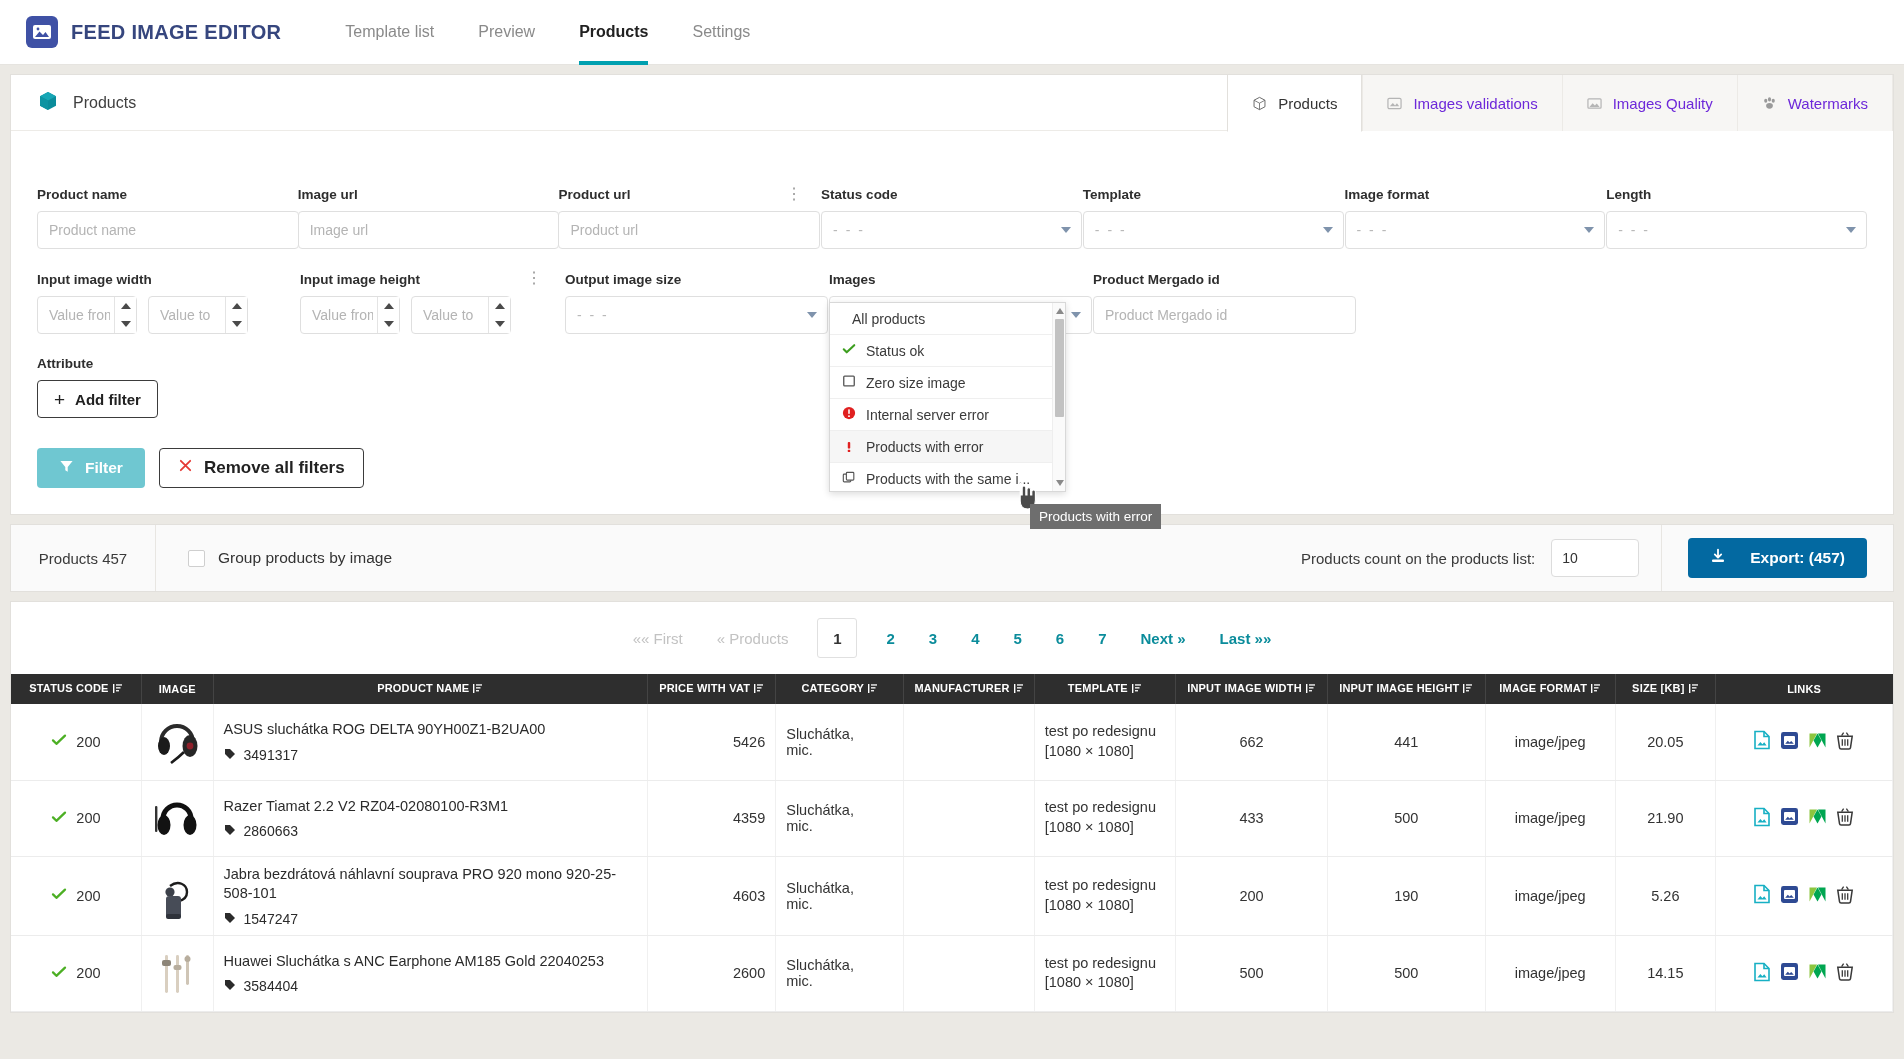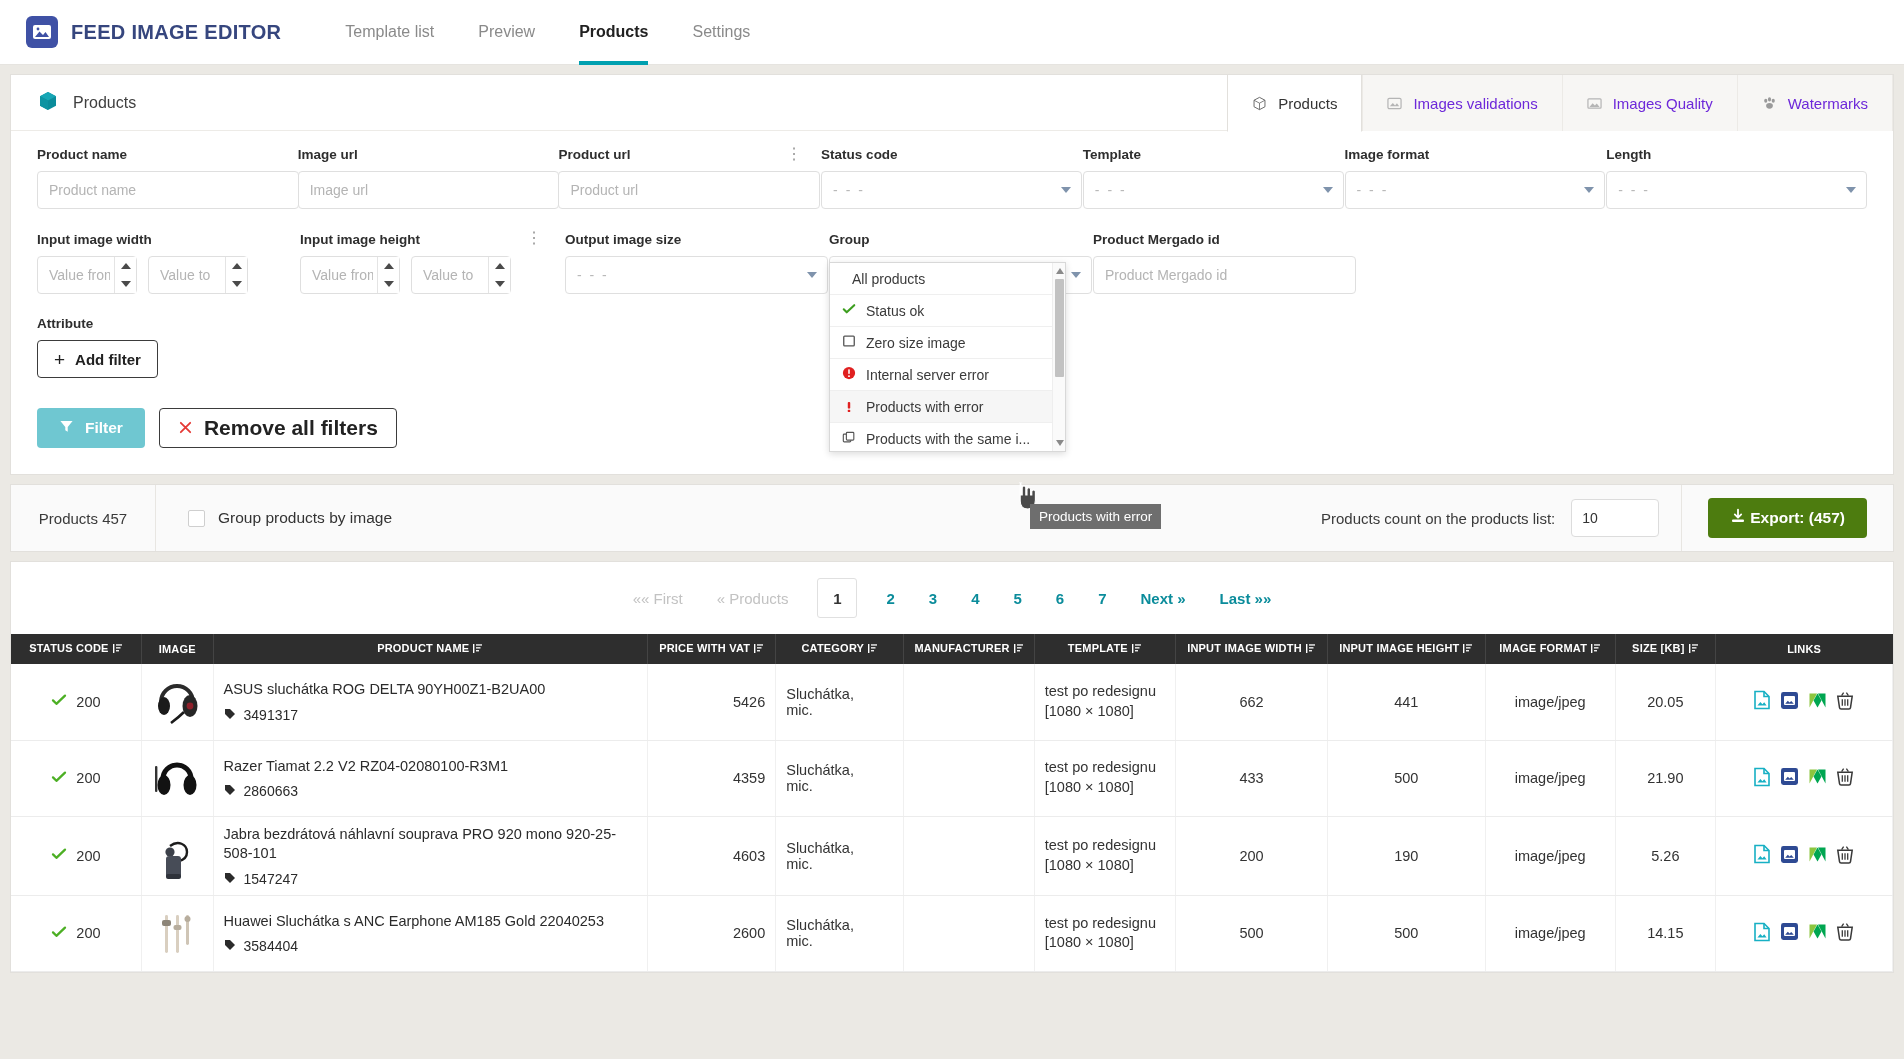--- a/index.html
+++ b/index.html
@@ -207,21 +207,21 @@
     height: 40px; background: #6fc7d1; color:#fff;
     border: none; border-radius: 4px;
     display: inline-flex; align-items: center; gap: 11px;
     padding: 0 22px; font-size: 15.5px; font-weight: 700;
     cursor: pointer; font-family: "Liberation Sans", sans-serif;
   }
   .btn-remove {
     height: 40px; background: #fff; color:#222;
     border: 1px solid #3b3b3b; border-radius: 4px;
     display: inline-flex; align-items: center; gap: 11px;
-    padding: 0 18px; font-size: 21px; font-weight: 700;
+    padding: 0 18px; font-size: 17px; font-weight: 700;
     cursor: pointer; font-family: "Liberation Sans", sans-serif;
   }
 
   
   .countbar {
     background: #fafafa;
     margin: 9px 10px 0 10px;
     border: 1px solid #e2e0dc;
     height: 68px;
     display: flex; align-items: center;
@@ -249,22 +249,22 @@
   .cr-input {
     width: 88px; height: 38px; border: 1px solid #dcdcdc; border-radius: 4px;
     font-size: 14px; color: #333; padding: 0 10px; background:#fff;
     font-family: "Liberation Sans", sans-serif;
   }
   .export-wrap {
     height: 100%; display:flex; align-items:center;
     padding: 0 26px 0 26px; border-left: 1px solid #e8e6e2; margin-left: 22px;
   }
   .btn-export {
-    height: 40px; background: #4d7c0f; color:#fff; border:none; border-radius:4px;
-    display:inline-flex; align-items:center; gap:4px; padding: 0 22px;
+    height: 40px; background: #0369a1; color:#fff; border:none; border-radius:4px;
+    display:inline-flex; align-items:center; gap:24px; padding: 0 22px;
     font-size: 15.5px; font-weight:700; cursor:pointer;
     font-family: "Liberation Sans", sans-serif;
   }
 
   
   .tablepanel {
     background:#fff; margin: 9px 10px 0 10px;
     border: 1px solid #e2e0dc;
   }
   .pager {
@@ -384,21 +384,21 @@
     </div>
   </div>
 
   <div class="filters">
 
     <div class="frow" style="gap:0;">
       <div class="fgroup" style="width:264px;">
         <label class="flabel">Product name</label>
         <input class="fin" placeholder="Product name" style="">
       </div>
-      <div class="fgroup" style="width:264px;margin-left:-1px;">
+      <div class="fgroup" style="width:264px;margin-left:-1px;margin-top:40px;">
         <label class="flabel">Image url</label>
         <input class="fin" placeholder="Image url" style="">
       </div>
       <div class="fgroup" style="width:264px;margin-left:-1px;">
         <label class="flabel">Product url</label>
         <span class="vdots" style="right:18px;top:-1px;">⋮</span>
         <input class="fin" placeholder="Product url" style="">
       </div>
       <div class="fgroup" style="width:263px;margin-left:1px;">
         <label class="flabel">Status code</label>
@@ -472,21 +472,21 @@
       </div>
       <div class="fgroup" style="width:263px;margin-left:1px;">
         <label class="flabel">Output image size</label>
         <div class="fsel">
           <span>- - -</span>
           <span class="caret"></span>
         </div>
       </div>
 
       <div class="fgroup" style="width:263px;margin-left:1px;">
-        <label class="flabel">Group</label>
+        <label class="flabel">Images</label>
         <div class="fsel" style="color:#333;letter-spacing:0;">
           <span style="display:inline-block;width:1px;height:18px;background:#333;"></span>
           <span class="caret"></span>
         </div>
 
         <div class="dd">
           <div class="dd-item first">
             <span>All products</span>
           </div>
           <div class="dd-item">

